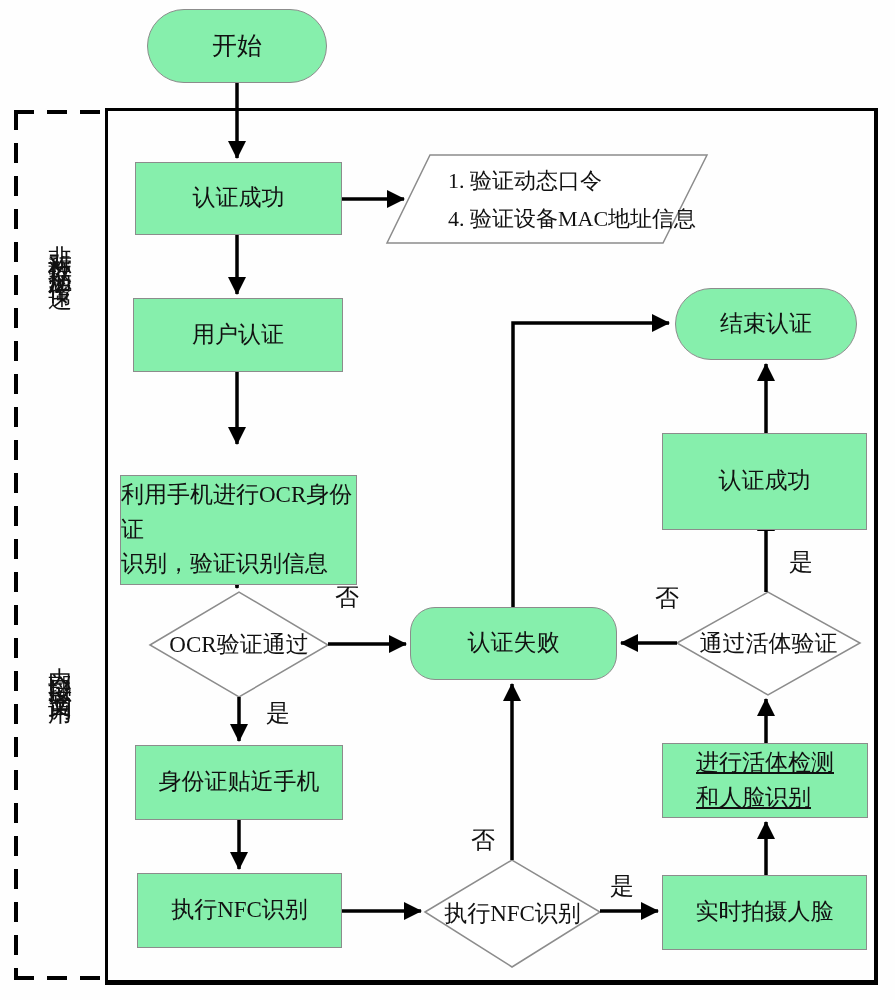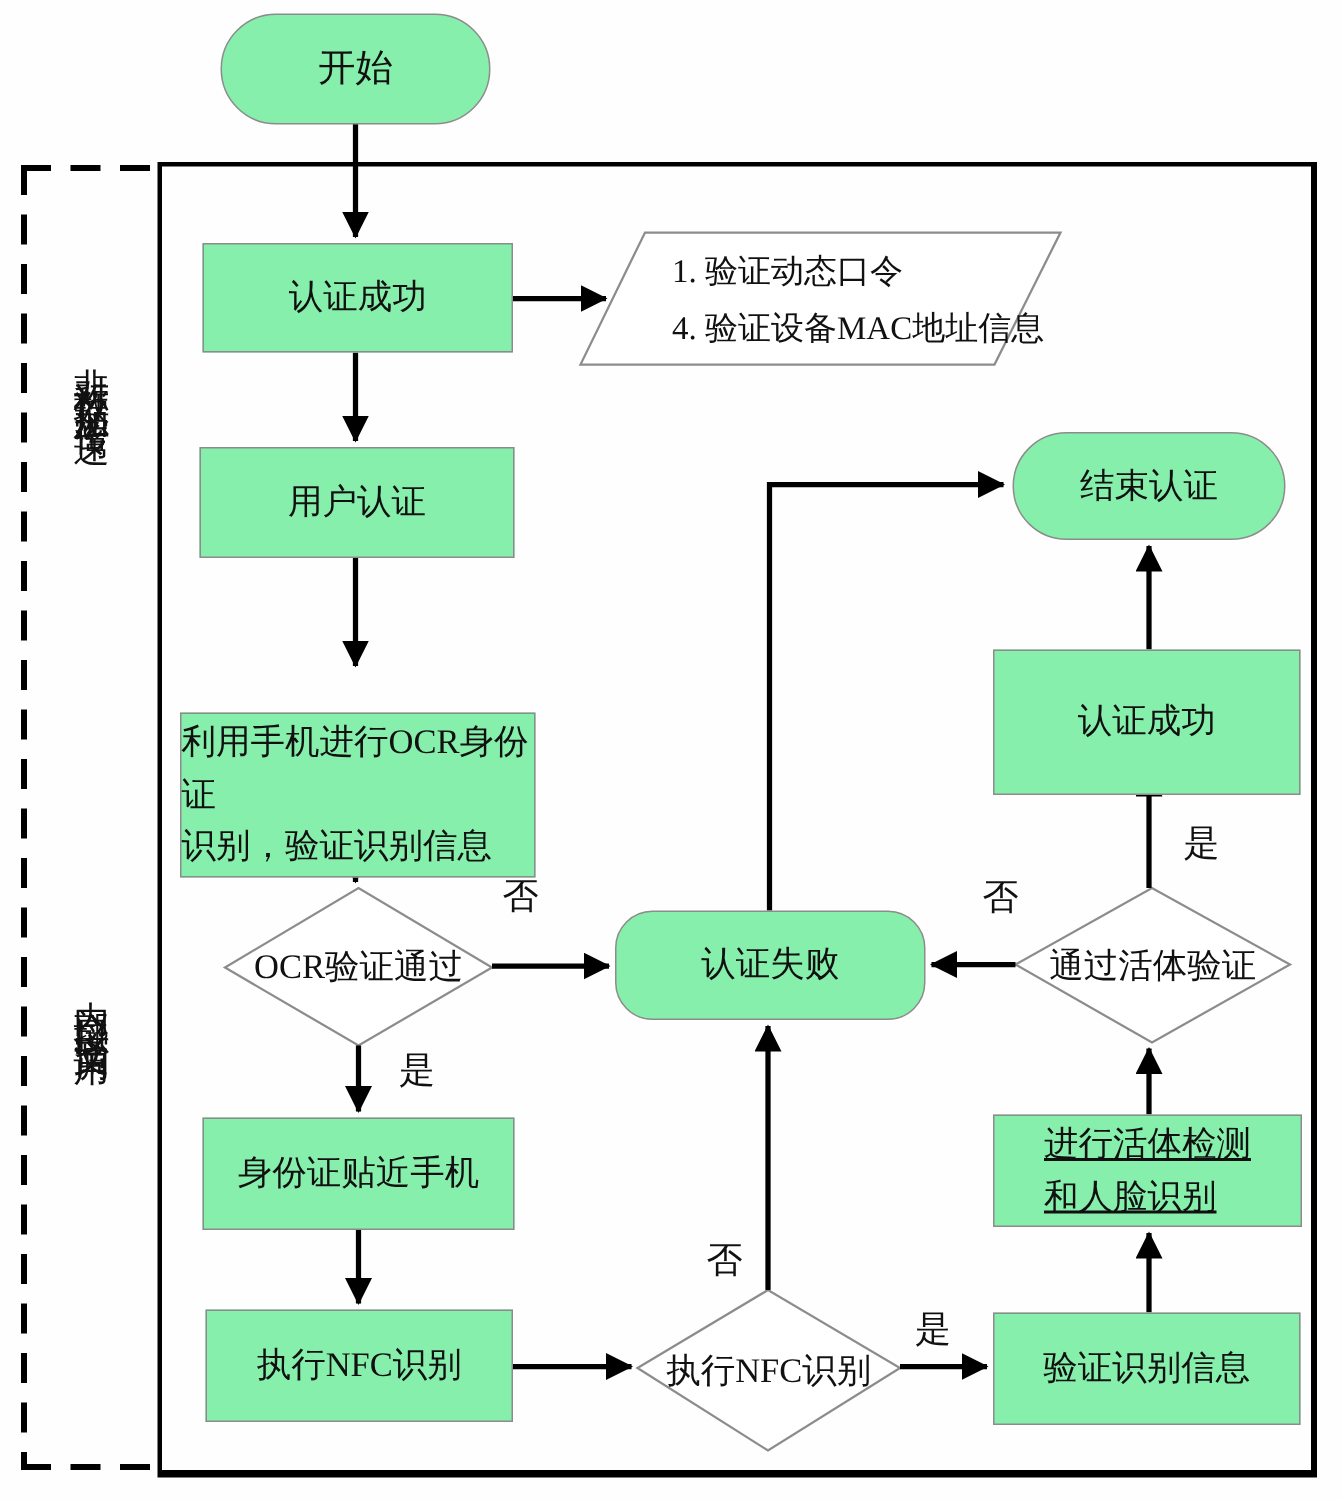--- a/index.html
+++ b/index.html
@@ -159,21 +159,21 @@
 
   <div class="node" style="left:120px; top:475px; width:237px; height:110px;">利用手机进行OCR身份证
 识别，验证识别信息</div>
 
   <div class="node" style="left:410px; top:607px; width:207px; height:73px;border-radius:25px;">认证失败</div>
 
   <div class="node" style="left:135px; top:745px; width:208px; height:75px;">身份证贴近手机</div>
 
   <div class="node" style="left:137px; top:873px; width:205px; height:75px;">执行NFC识别</div>
 
-  <div class="node" style="left:662px; top:875px; width:205px; height:75px;">验证识别信息</div>
+  <div class="node" style="left:662px; top:875px; width:205px; height:75px;">实时拍摄人脸</div>
 
   <div class="node" style="left:662px; top:743px; width:206px; height:75px;text-decoration:underline;">进行活体检测
 和人脸识别</div>
 
   <div class="node" style="left:662px; top:433px; width:205px; height:97px;">认证成功</div>
 
   <div class="node capsule" style="left:675px; top:288px; width:182px; height:72px;">结束认证</div>
 
   <div class="dtext" style="left:150px; top:592px; width:178px; height:105px;">OCR验证通过</div>
   <div class="dtext" style="left:425px; top:860px; width:175px; height:107px;">执行NFC识别</div>

